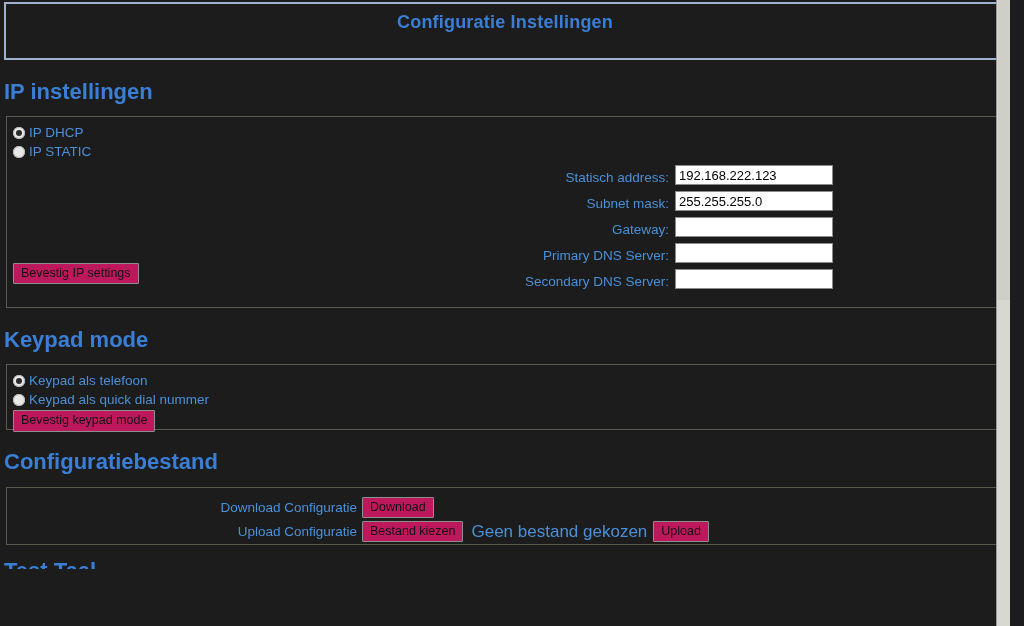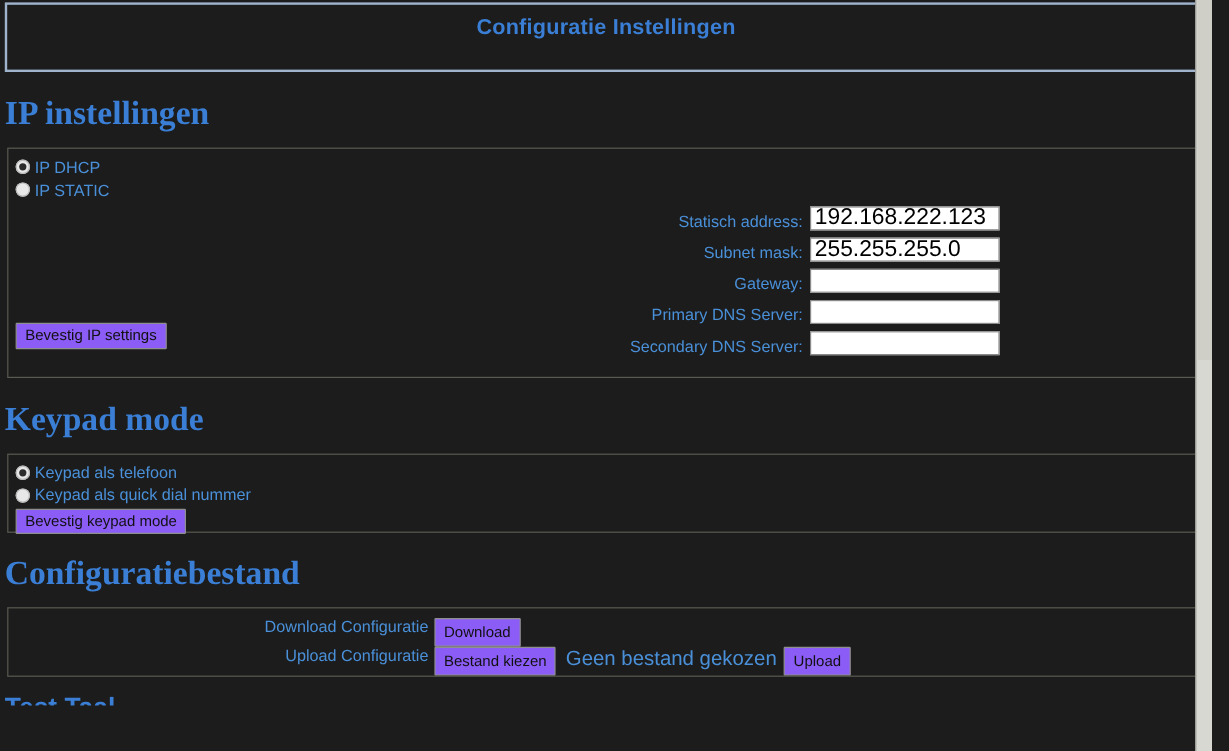--- a/index.html
+++ b/index.html
@@ -35,27 +35,26 @@
   .title-text {
     font-size: 18px;
     font-weight: bold;
     color: #3a7fd5;
     letter-spacing: 0.2px;
     margin-top: 8px;
     text-align: center;
   }
   
   h2.section-heading {
-    font-size: 28px;
+    font-size: 22px;
     font-weight: bold;
     color: #3a7fd5;
     margin: 20px 0 12px 4px;
     padding: 0;
     line-height: 1.1;
-    font-family: Liberation Serif, serif;
   }
   
   .box {
     margin: 0 4px 0 6px;
     border: 1px solid #5a5a52;
     box-sizing: border-box;
     position: relative;
     background: #1c1c1c;
   }
   
@@ -88,21 +87,21 @@
     font-size: 13.5px;
     color: #4a90d9;
     line-height: 1;
     text-align: right;
   }
   
   .btn {
     font-family: "Liberation Sans", sans-serif;
     font-size: 12.5px;
     color: #111111;
-    background: #8b5cf6;
+    background: #be185d;
     border: 1px solid #8e8e8e;
     border-radius: 1px;
     padding: 2px 7px 3px 7px;
     line-height: 1.15;
     cursor: pointer;
     display: inline-block;
   }
   
   .ip-body {
     position: relative;
@@ -128,21 +127,21 @@
     white-space: nowrap;
   }
   .field-input {
     width: 158px;
     height: 20px;
     box-sizing: border-box;
     background: #ffffff;
     border: 1px solid #8a8a8a;
     color: #000000;
     font-family: "Liberation Sans", sans-serif;
-    font-size: 19px;
+    font-size: 13px;
     padding: 1px 3px;
     outline: none;
   }
   .ip-radios {
     position: absolute;
     left: 0; top: 6px;
   }
   .ip-submit {
     position: absolute;
     left: 6px;
@@ -157,20 +156,21 @@
   .keypad-submit {
     margin: 1px 0 0 6px;
   }
   
   .cfg-box {
     height: 58px;
     padding-top: 8px;
   }
   .cfg-row {
     display: flex;
+    align-items: center;
     height: 24px;
   }
   .cfg-label {
     font-size: 13.5px;
     color: #4a90d9;
     text-align: right;
     width: 350px;
     padding-right: 5px;
     white-space: nowrap;
   }

